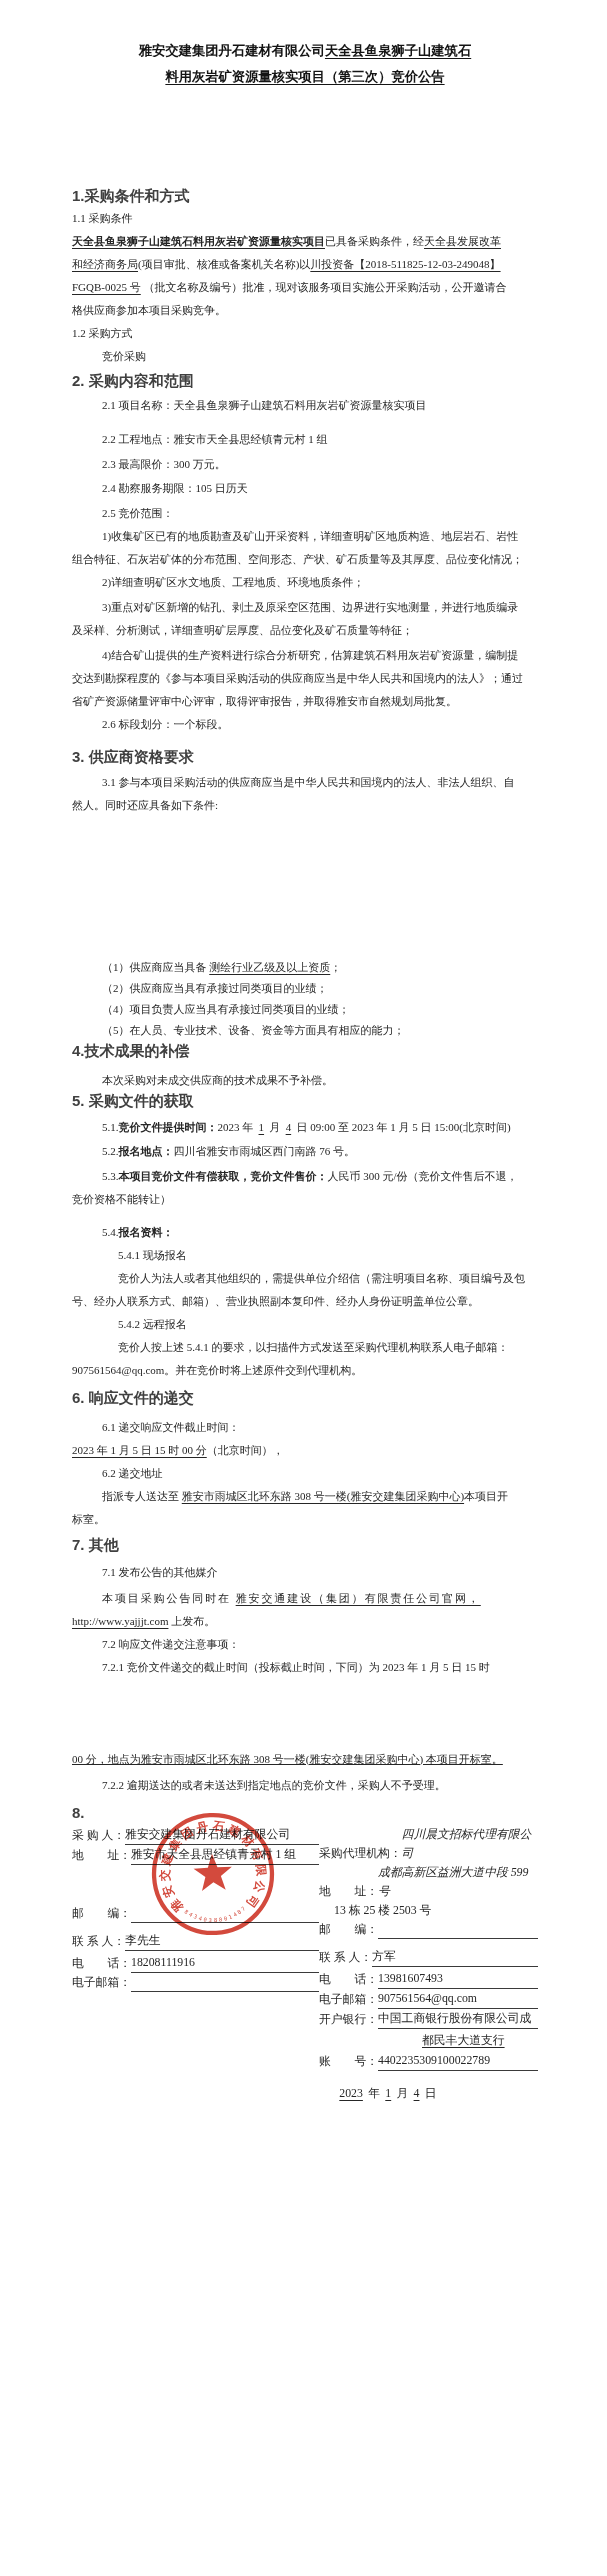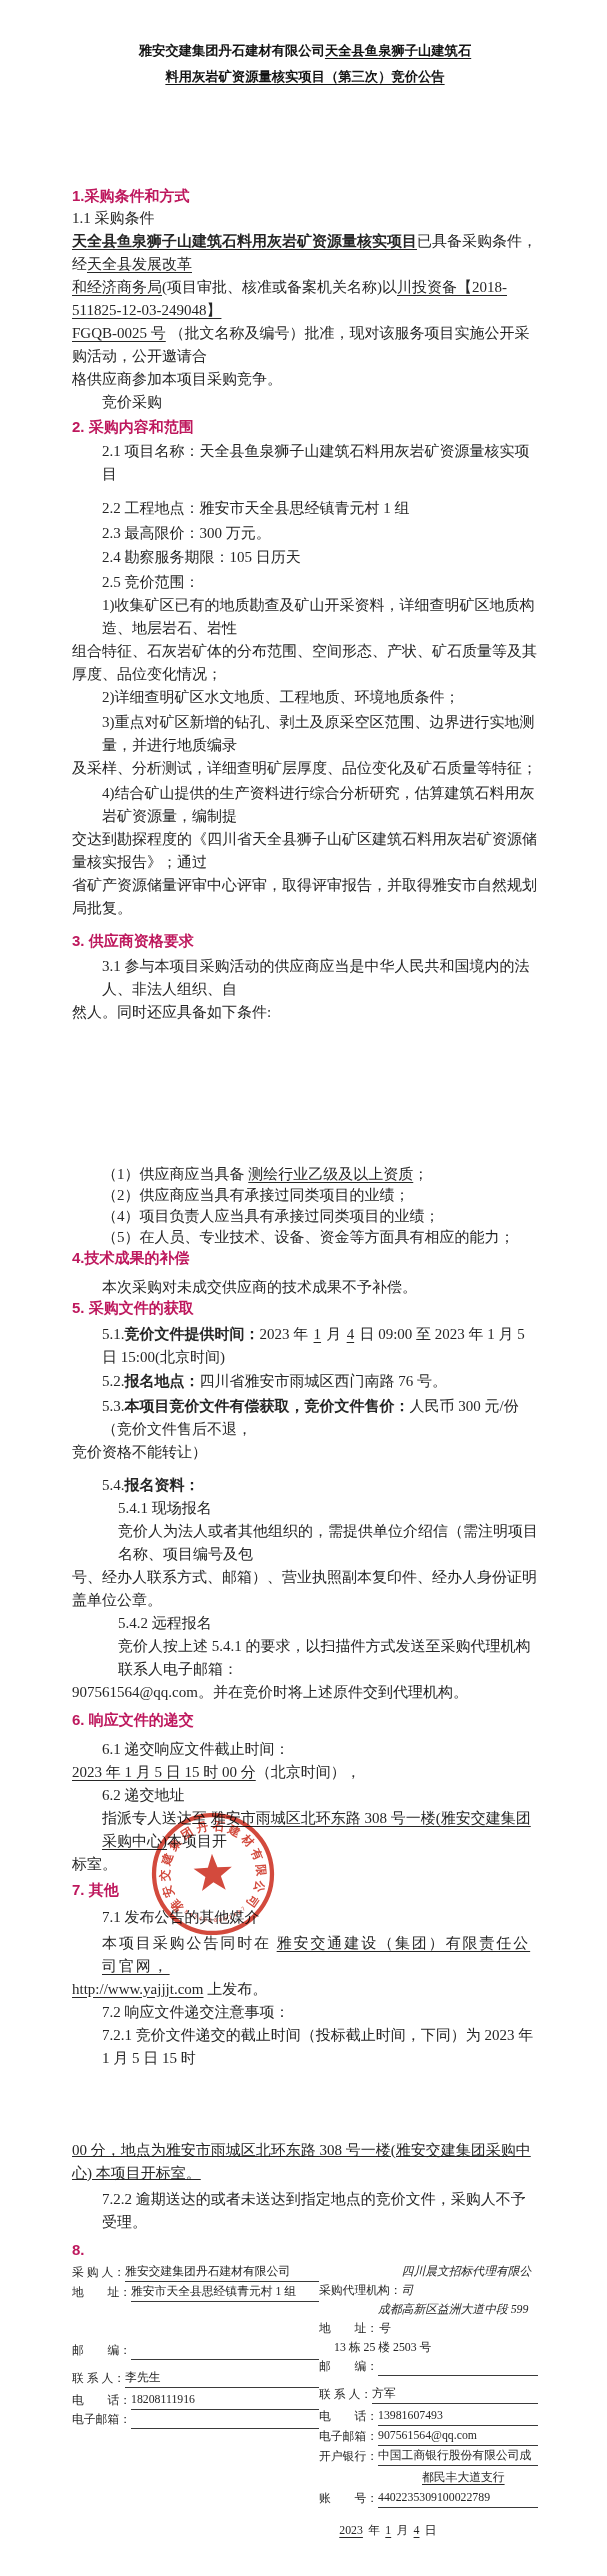--- a/index.html
+++ b/index.html
@@ -4,22 +4,22 @@
 <style>
   * { margin:0; padding:0; box-sizing:border-box; }
   body {
     width:608px; height:2576px; background:#ffffff;
     font-family:"Liberation Serif","DejaVu Serif",serif;
     color:#262626; position:relative; overflow:hidden;
   }
   .page { padding:0 70px 0 72px; position:relative; }
   .doc-title { text-align:center; margin-top:38px; font-family:"Liberation Sans","DejaVu Sans",sans-serif; font-weight:700; font-size:13.3px; line-height:26px; color:#141414; }
   .doc-title .u { text-decoration:underline; text-underline-offset:3px; }
-  .h { font-family:"Liberation Sans","DejaVu Sans",sans-serif; font-weight:700; font-size:15px; line-height:20.5px; color:#be185d; }
-  .line { font-size:15px; line-height:23px; }
+  .h { font-family:"Liberation Sans","DejaVu Sans",sans-serif; font-weight:700; font-size:15px; line-height:20.5px; color:#404040; }
+  .line { font-size:11px; line-height:23px; }
   .line.sm { line-height:21px; }
   .ind { padding-left:30px; }
   .ind2 { padding-left:46px; }
   .b { font-weight:700; }
   .u { text-decoration:underline; text-underline-offset:3px; }
   .bu { font-weight:700; text-decoration:underline; text-underline-offset:3px; }
   .u-num { text-decoration:underline; text-underline-offset:3px; padding:0 5.3px; }
   .wide { letter-spacing:1.9px; }
   
   .cols { display:flex; margin-top:1.5px; }
@@ -47,36 +47,38 @@
     <div><span>雅安交建集团丹石建材有限公司</span><span class="u">天全县鱼泉狮子山建筑石</span></div>
     <div><span class="u">料用灰岩矿资源量核实项目（第三次）竞价公告</span></div>
   </div>
 
   <div class="h" style="margin-top:96px;">1.采购条件和方式</div>
   <div class="line">1.1 采购条件</div>
   <div class="line"><span class="bu">天全县鱼泉狮子山建筑石料用灰岩矿资源量核实项目</span><span>已具备采购条件，经</span><span class="u">天全县发展改革</span></div>
   <div class="line"><span class="u">和经济商务局</span><span>(项目审批、核准或备案机关名称)以</span><span class="u">川投资备【2018-511825-12-03-249048】</span></div>
   <div class="line"><span class="u">FGQB-0025 号</span> <span>（批文名称及编号）批准，现对该服务项目实施公开采购活动，公开邀请合</span></div>
   <div class="line">格供应商参加本项目采购竞争。</div>
+  <div class="line">1.2 采购方式</div>
   <div class="line ind">竞价采购</div>
 
   <div class="h" style="margin-top:3px;">2. 采购内容和范围</div>
   <div class="line ind" style="margin-top:3px;">2.1 项目名称：天全县鱼泉狮子山建筑石料用灰岩矿资源量核实项目</div>
   <div class="line ind" style="margin-top:11px;">2.2 工程地点：雅安市天全县思经镇青元村 1 组</div>
   <div class="line ind" style="margin-top:1.5px;">2.3 最高限价：300 万元。</div>
   <div class="line ind" style="margin-top:1.5px;">2.4 勘察服务期限：105 日历天</div>
   <div class="line ind" style="margin-top:1.5px;">2.5 竞价范围：</div>
   <div class="line ind">1)收集矿区已有的地质勘查及矿山开采资料，详细查明矿区地质构造、地层岩石、岩性</div>
   <div class="line">组合特征、石灰岩矿体的分布范围、空间形态、产状、矿石质量等及其厚度、品位变化情况；</div>
   <div class="line ind">2)详细查明矿区水文地质、工程地质、环境地质条件；</div>
   <div class="line ind" style="margin-top:2.3px;">3)重点对矿区新增的钻孔、剥土及原采空区范围、边界进行实地测量，并进行地质编录</div>
   <div class="line">及采样、分析测试，详细查明矿层厚度、品位变化及矿石质量等特征；</div>
   <div class="line ind" style="margin-top:2.3px;">4)结合矿山提供的生产资料进行综合分析研究，估算建筑石料用灰岩矿资源量，编制提</div>
-  <div class="line">交达到勘探程度的《四川省天全县狮子山矿区建筑石料用灰岩矿资源储量核实报告》；通过</div>
+  <div class="line">交达到勘探程度的《参与本项目采购活动的供应商应当是中华人民共和国境内的法人》；通过</div>
   <div class="line">省矿产资源储量评审中心评审，取得评审报告，并取得雅安市自然规划局批复。</div>
+  <div class="line ind">2.6 标段划分：一个标段。</div>
 
   <div class="h" style="margin-top:10.6px;">3.  供应商资格要求</div>
   <div class="line ind" style="margin-top:3.8px;">3.1 参与本项目采购活动的供应商应当是中华人民共和国境内的法人、非法人组织、自</div>
   <div class="line">然人。同时还应具备如下条件:</div>
 
   <div class="line sm ind" style="margin-top:140px;"><span>（1）供应商应当具备</span> <span class="u">测绘行业乙级及以上资质</span><span>；</span></div>
   <div class="line sm ind">（2）供应商应当具有承接过同类项目的业绩；</div>
   <div class="line sm ind">（4）项目负责人应当具有承接过同类项目的业绩；</div>
   <div class="line sm ind">（5）在人员、专业技术、设备、资金等方面具有相应的能力；</div>
 

